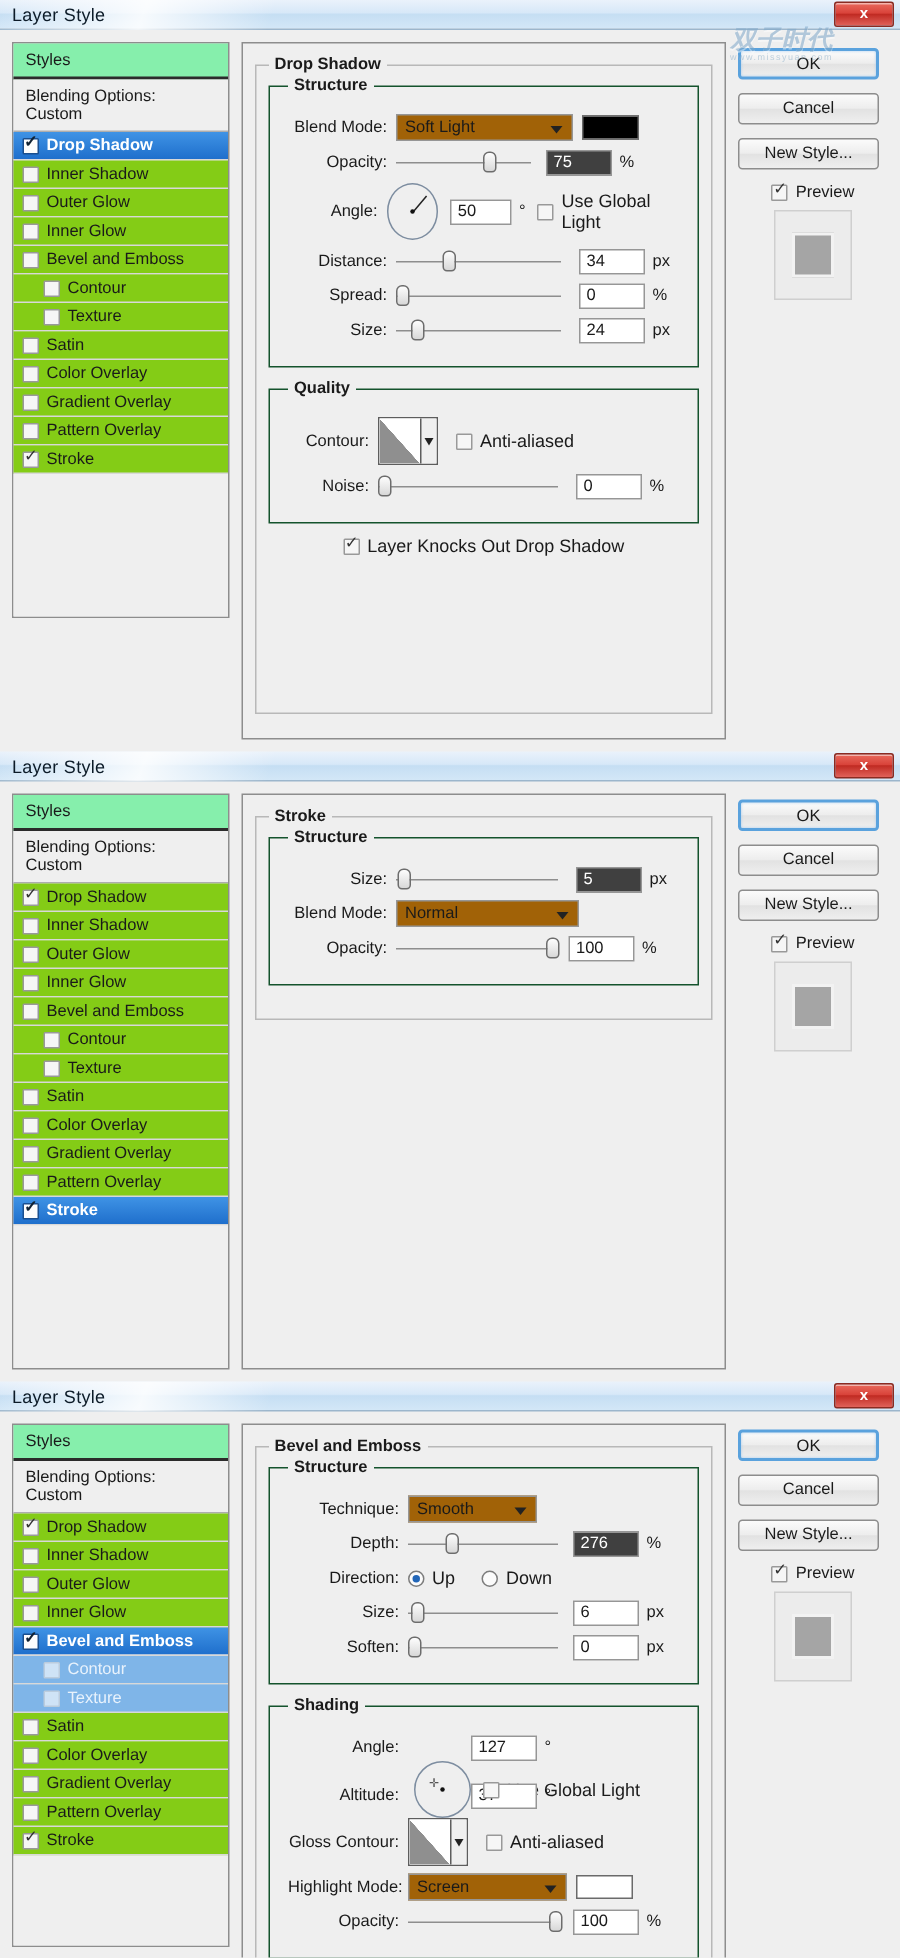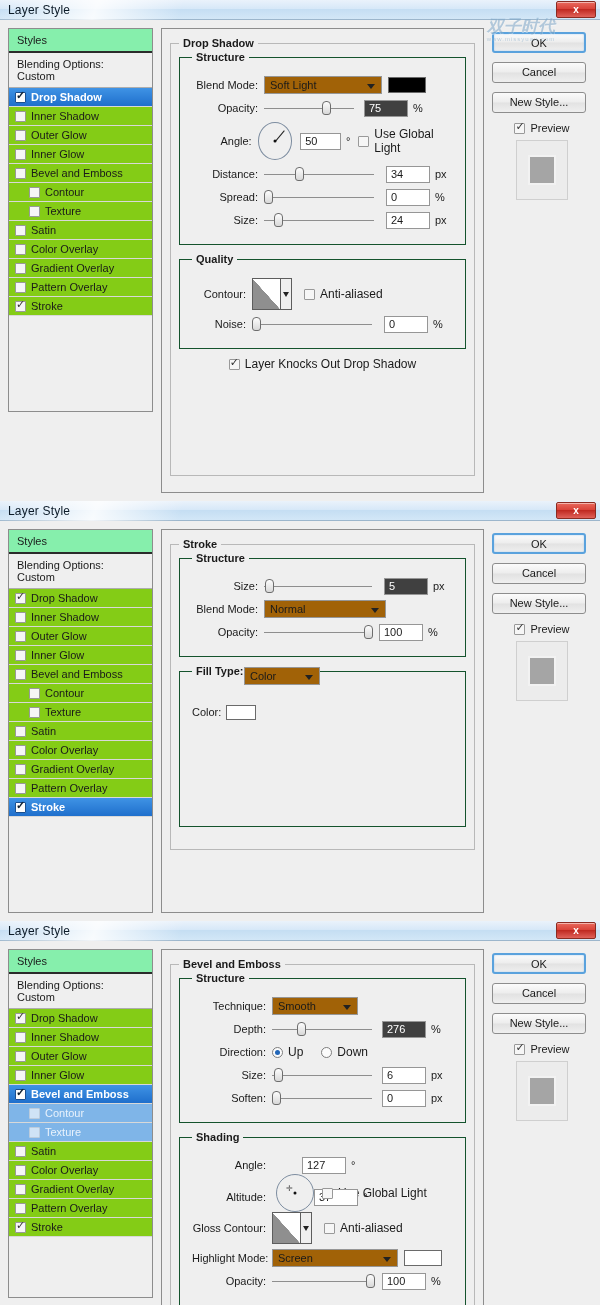--- a/index.html
+++ b/index.html
@@ -426,30 +426,20 @@
             <span class="lbl" style="width:72px">Opacity:</span>
             <span class="slider" style="width:105px">
               <span class="track"></span>
               <span class="knob" style="left:95%"></span>
             </span>
             <span class="field numbox" style="margin-left:10px">100</span>
             <span class="unit">%</span>
           </div>
         </fieldset>
 
-        <fieldset style="padding-bottom:100px">
-          <legend style="font-weight:bold">Fill Type:</legend>
-          <div class="row" style="margin-top:-18px;margin-left:52px">
-            <span class="select" style="width:76px">Color</span>
-          </div>
-          <div class="row" style="margin-top:18px">
-            <span class="lbl" style="width:34px">Color:</span>
-            <span class="swatch sm" style="background:#fff"></span>
-          </div>
-        </fieldset>
         <div style="height:8px"></div>
       </fieldset>
     </div>
 
     <div class="btn-col">
       <div class="btn primary">OK</div>
       <div class="btn">Cancel</div>
       <div class="btn">New Style...</div>
       <div class="preview-row">
         <span class="cb on"></span>
@@ -579,21 +569,21 @@
             <span class="field numbox" style="margin-left:10px">0</span>
             <span class="unit">px</span>
           </div>
         </fieldset>
 
         <fieldset>
           <legend>Shading</legend>
 
           <div class="row" style="margin-bottom:0">
             <span class="lbl" style="width:80px">Angle:</span>
-            <span class="field numbox" style="margin-left:30px">127</span>
+            <span class="field numbox" style="margin-left:42px">127</span>
             <span class="unit">°</span>
           </div>
 
           <div class="row" style="margin:0">
             <span style="width:80px"></span>
             <span class="dial" style="margin-left:4px">
               <span class="ctr"></span>
               <span class="cross" style="left:9px;top:9px">✛</span>
             </span>
             <span class="chk" style="margin-left:8px">
@@ -615,21 +605,21 @@
               <span class="arrow"></span>
             </span>
             <span class="chk" style="margin-left:12px">
               <span class="cb"></span>
               <span>Anti-aliased</span>
             </span>
           </div>
 
           <div class="row">
             <span class="lbl" style="width:80px">Highlight Mode:</span>
-            <span class="select" style="width:126px">Screen</span>
+            <span class="select" style="width:106px">Screen</span>
             <span class="swatch" style="margin-left:6px;background:#fff"></span>
           </div>
 
           <div class="row">
             <span class="lbl" style="width:80px">Opacity:</span>
             <span class="slider" style="width:100px">
               <span class="track"></span>
               <span class="knob" style="left:94%"></span>
             </span>
             <span class="field numbox" style="margin-left:10px">100</span>

